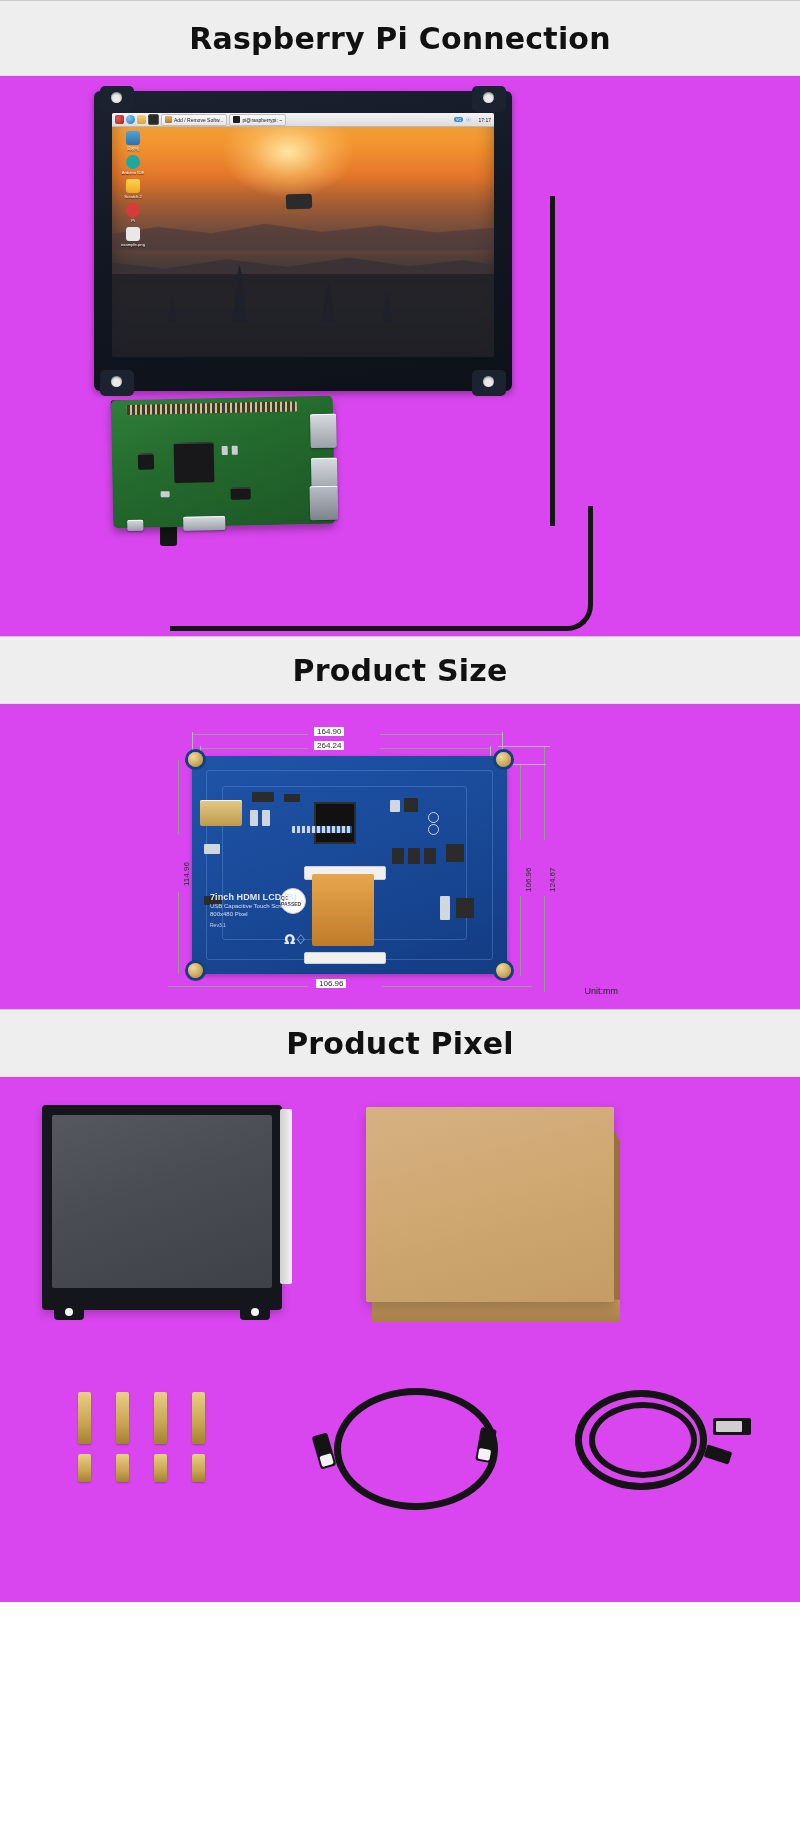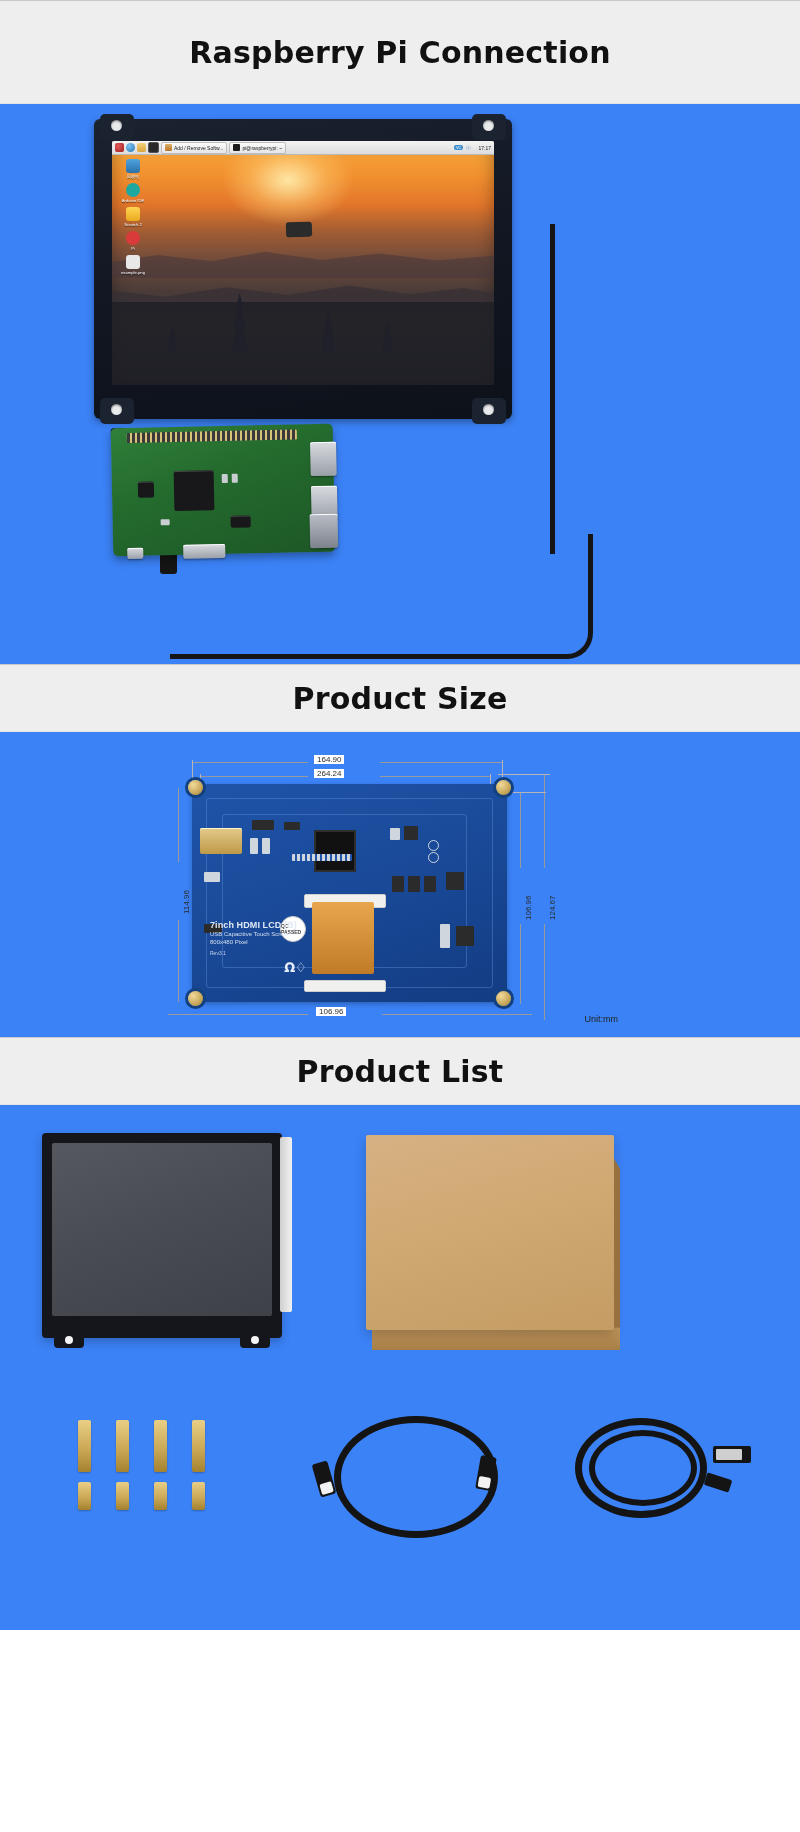--- a/index.html
+++ b/index.html
@@ -22,26 +22,26 @@
     display:flex;align-items:center;justify-content:center;
   }
   .section-head h2{
     margin:0;
     font-size:30px;
     font-weight:bold;
     color:#111111;
     letter-spacing:.2px;
     font-family:"DejaVu Sans", sans-serif;
   }
-  #sec-head-1{height:104px;}
+  #sec-head-1{height:76px;}
   #sec-head-2{height:68px;text-align:right;}
   #sec-head-3{height:68px;}
 
   
-  .media{position:relative;background:#3b82f6;width:800px;overflow:hidden;}
+  .media{position:relative;background:#d946ef;width:800px;overflow:hidden;}
 
   
   #connection-photo{height:560px;}
 
   .lcd-unit{position:absolute;left:94px;top:15px;width:418px;height:300px;}
   .lcd-bezel{
     position:absolute;inset:0;
     background:linear-gradient(170deg,#1b2230 0%,#121723 45%,#0d1119 100%);
     border-radius:6px;
     box-shadow:0 3px 7px rgba(0,0,0,.35);
@@ -430,21 +430,21 @@
       </div>
 
       <div class="dim-line dim-h" style="left:0px;top:262px;width:140px;"></div>
       <div class="dim-line dim-h" style="left:214px;top:262px;width:150px;"></div>
       <div class="dim-txt" style="left:148px;top:255px;">106.96</div>
       <div class="unit-txt">Unit:mm</div>
     </div>
   </div>
 
   <div class="section-head" id="sec-head-3">
-    <h2>Product List</h2>
+    <h2>Product Pixel</h2>
   </div>
 
   <div class="media" id="product-list-photos">
 
     <div class="pl-lcd">
       <div class="pl-lcd-body"></div>
       <div class="pl-lcd-glass"></div>
       <div class="pl-lcd-edge"></div>
       <div class="pl-lcd-tab pl-tab-l">
           <span class="pl-tab-hole"></span>

